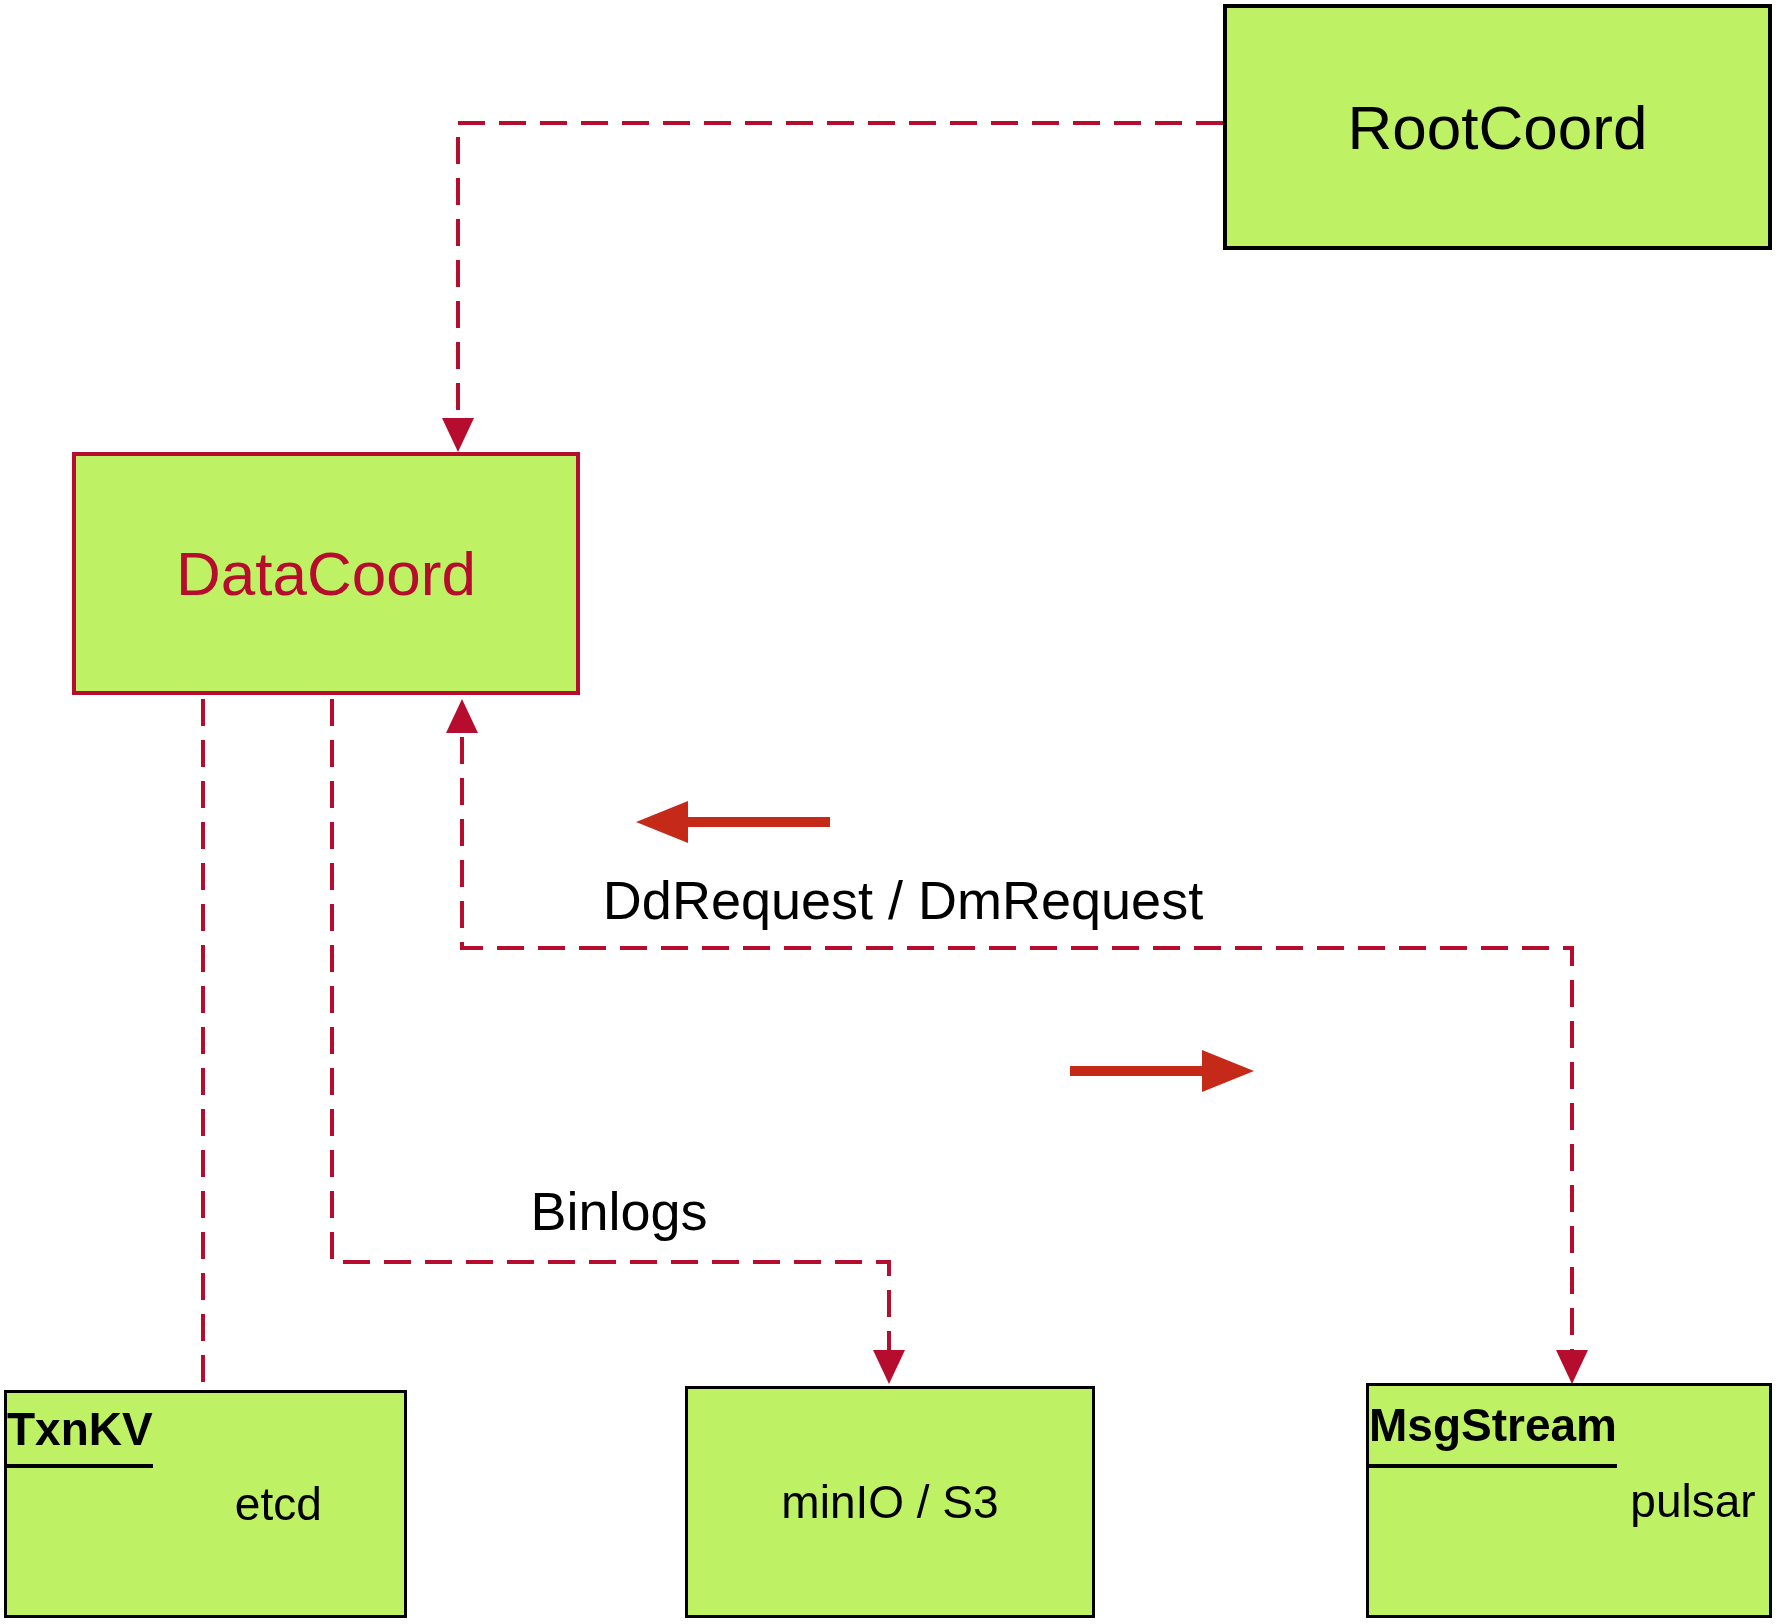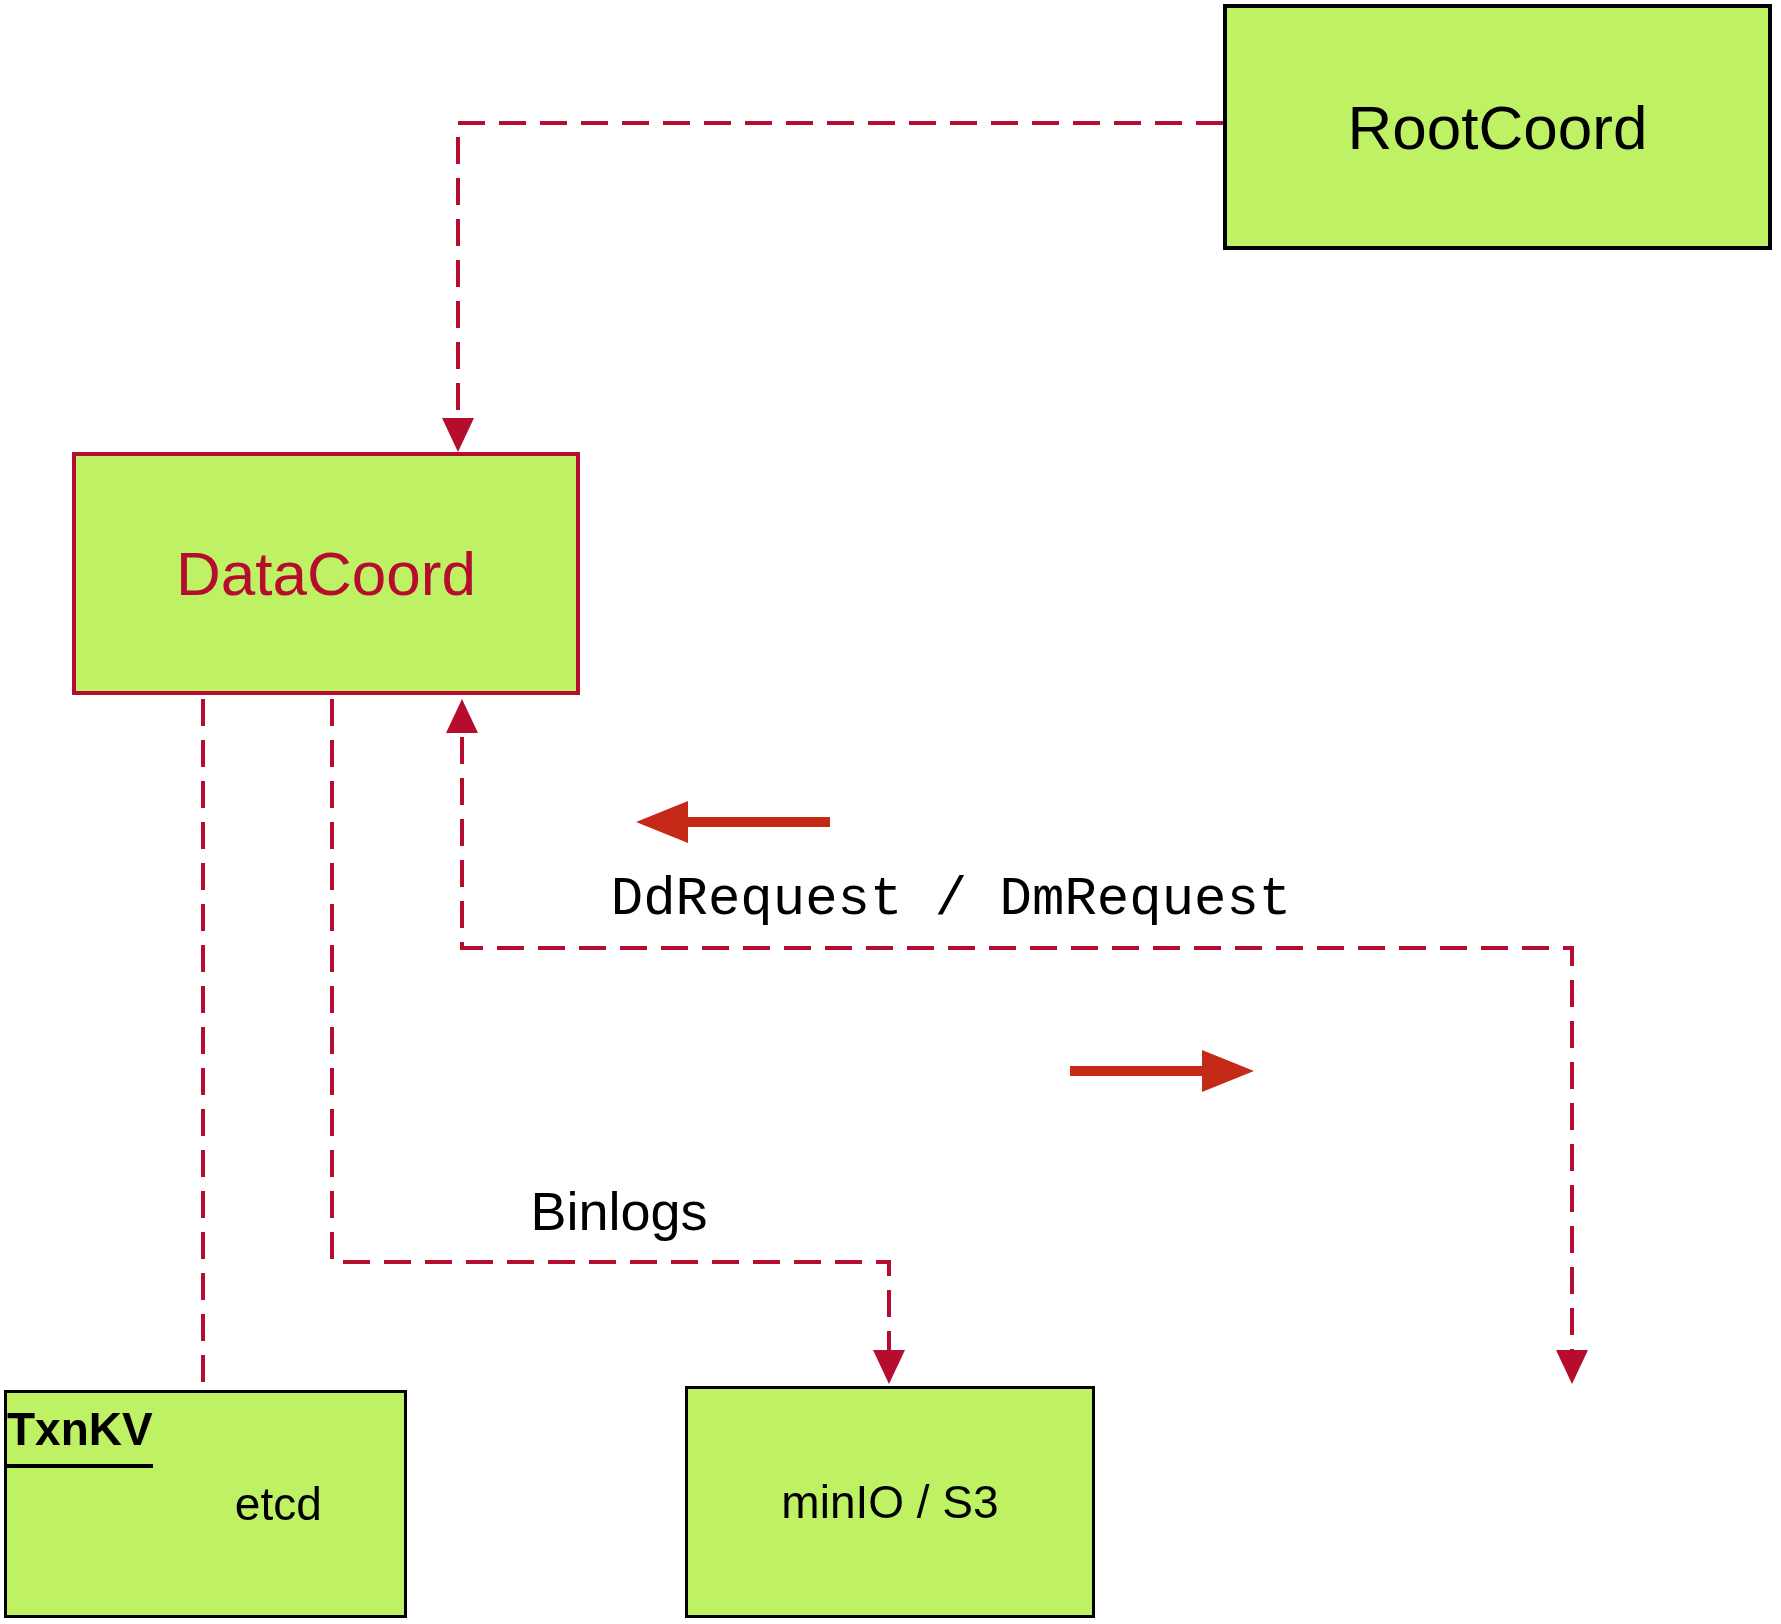--- a/index.html
+++ b/index.html
@@ -130,20 +130,26 @@
       <span>etcd</span>
     </div>
   </div>
 
   <div class="node node-table" style="left:685px;top:1386px;width:410px;height:232px;">
     <div class="bdy">
       <span>minIO / S3</span>
     </div>
   </div>
 
+  <div class="node node-table" style="left:1366px;top:1383px;width:406px;height:235px;">
+    <div class="hdr" style="height:82px;">MsgStream</div>
+    <div class="bdy">
+      <span>pulsar</span>
+    </div>
+  </div>
 
 
-  <div class="edge-label" style="left:951px;top:872px;font-family:Liberation Mono, monospace;">DdRequest / DmRequest</div>
+  <div class="edge-label" style="left:903px;top:872px;">DdRequest / DmRequest</div>
 
 
   <div class="edge-label" style="left:619px;top:1183px;">Binlogs</div>
 
 </div>
 
 </body></html>

